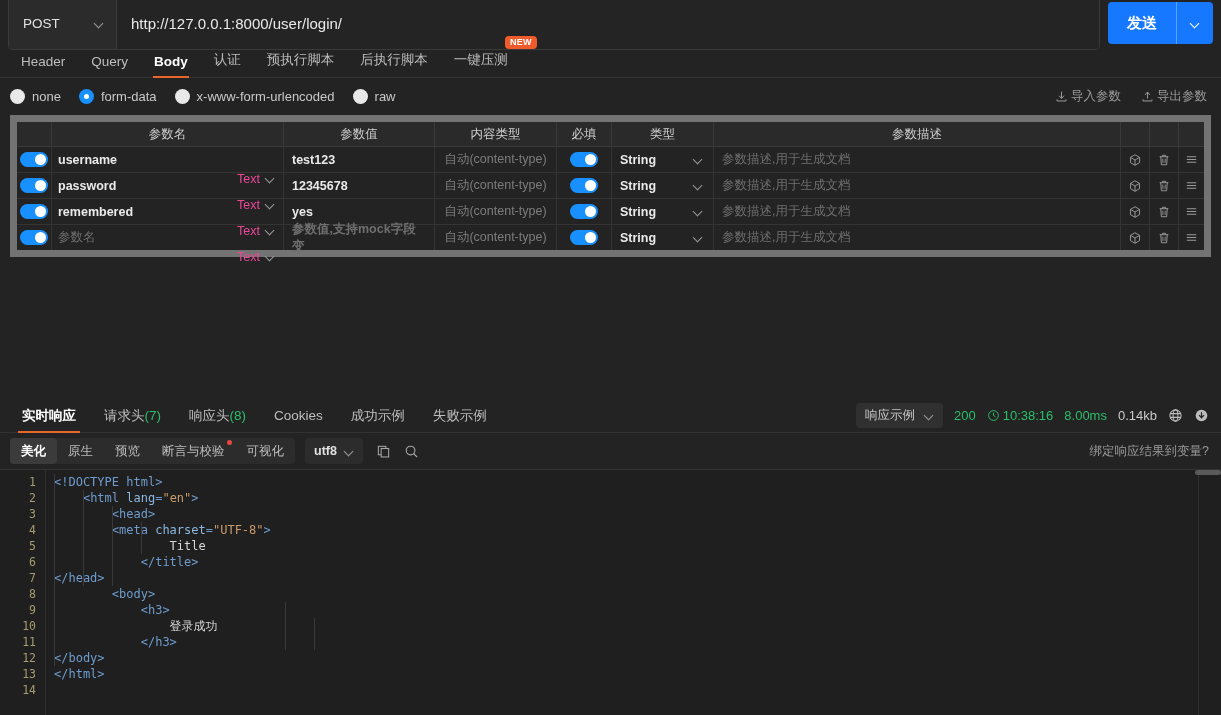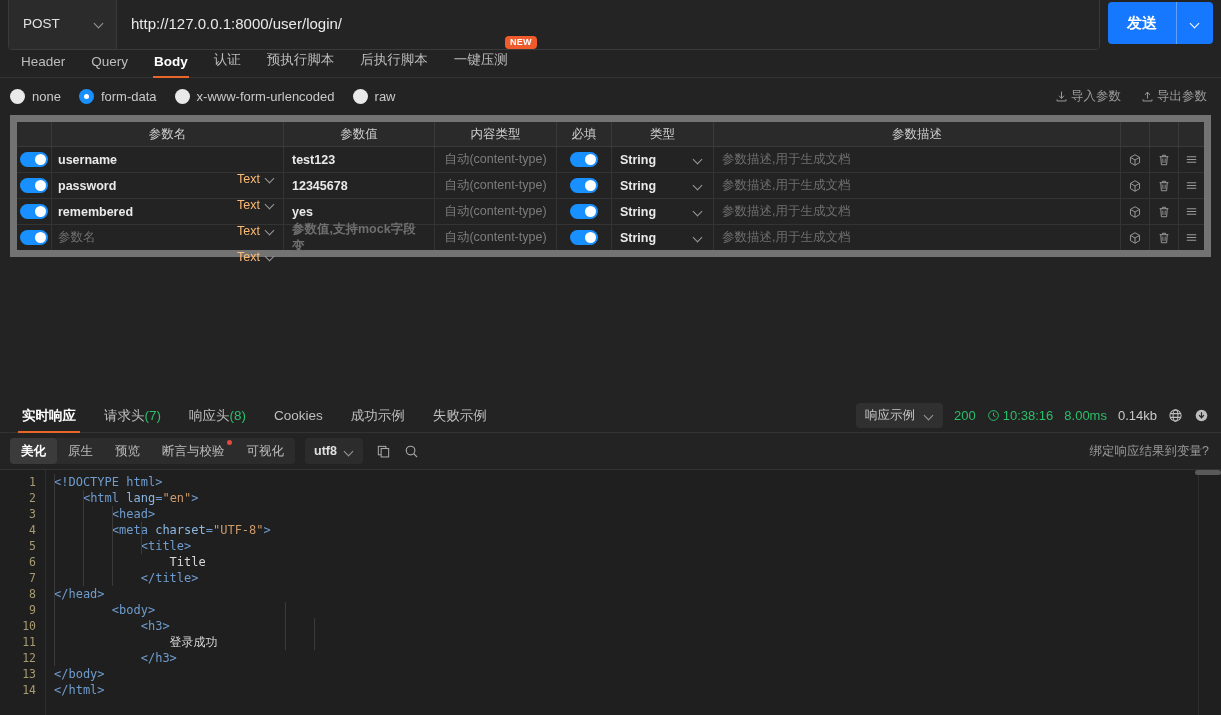--- a/index.html
+++ b/index.html
@@ -126,21 +126,21 @@
     display: inline-block; width: 28px; height: 15px; border-radius: 8px;
     background: #1890ff; position: relative; vertical-align: middle; cursor: pointer;
   }
   .sw::after {
     content:""; position:absolute; right: 2px; top: 2px;
     width: 11px; height: 11px; border-radius: 50%; background: #fff;
   }
   .namecell { display: flex; align-items: center; height: 25px; padding: 0 8px 0 6px; }
   .namecell .nm { flex: 1; font-weight: bold; font-size: 12.5px; color: #eaeaea; overflow:hidden; white-space:nowrap; }
   .namecell .nm.ph { font-weight: normal; color: #6f6f6f; }
-  .typesel { display:flex; align-items:center; gap:6px; color:#fdba74; font-size: 12.5px; margin-top: 38px; }
+  .typesel { display:flex; align-items:center; gap:6px; color:#ec4899; font-size: 12.5px; margin-top: 38px; }
   .valcell { padding: 0 8px; display:flex; align-items:center; height:25px; }
   .valcell .v { font-weight: bold; color:#eaeaea; }
   .valcell .v.ph { font-weight: bold; color: #6f6f6f; }
   .ctype { text-align:center; color:#6f6f6f; font-size: 12px; }
   .ctype .auto { color: #7d7d7d; }
   .typecell { display:flex; align-items:center; justify-content:space-between; padding: 0 10px 0 8px; height:25px; }
   .typecell .tv { font-weight: bold; font-size: 12.5px; color:#eaeaea; }
   .desccell { padding: 0 8px; color: #6f6f6f; font-size: 12.5px; display:flex; align-items:center; height:25px; }
   td.c-ic { text-align:center; width: 29px; }
   td.c-ic svg { vertical-align: middle; }
@@ -616,21 +616,20 @@
         <div class="guide" style="left: 36.88px; top: 16px; height: 96px;"></div>
         <div class="guide" style="left: 65.76px; top: 32px; height: 80px;"></div>
         <div class="guide" style="left: 94.64px; top: 48px; height: 32px;"></div>
         <div class="guide" style="left: 239.04px; top: 128px; height: 48px;"></div>
         <div class="guide" style="left: 267.92px; top: 144px; height: 32px;"></div>
       </div>
   <div class="cline"><span class="tok-tag">&lt;!DOCTYPE html&gt;</span></div>
       <div class="cline">    <span class="tok-tag">&lt;html </span><span class="tok-attr">lang</span><span class="tok-tag">=</span><span class="tok-val">"en"</span><span class="tok-tag">&gt;</span></div>
       <div class="cline">        <span class="tok-tag">&lt;head&gt;</span></div>
       <div class="cline">        <span class="tok-tag">&lt;meta </span><span class="tok-attr">charset</span><span class="tok-tag">=</span><span class="tok-val">"UTF-8"</span><span class="tok-tag">&gt;</span></div>
-      <div class="cline">            <span class="tok-tag">&lt;title&gt;</span></div>
       <div class="cline">                <span class="tok-txt">Title</span></div>
       <div class="cline">            <span class="tok-tag">&lt;/title&gt;</span></div>
       <div class="cline"><span class="tok-tag">&lt;/head&gt;</span></div>
       <div class="cline">        <span class="tok-tag">&lt;body&gt;</span></div>
       <div class="cline">            <span class="tok-tag">&lt;h3&gt;</span></div>
       <div class="cline">                <span class="tok-txt">登录成功</span></div>
       <div class="cline">            <span class="tok-tag">&lt;/h3&gt;</span></div>
       <div class="cline"><span class="tok-tag">&lt;/body&gt;</span></div>
       <div class="cline"><span class="tok-tag">&lt;/html&gt;</span></div>
     </div>

